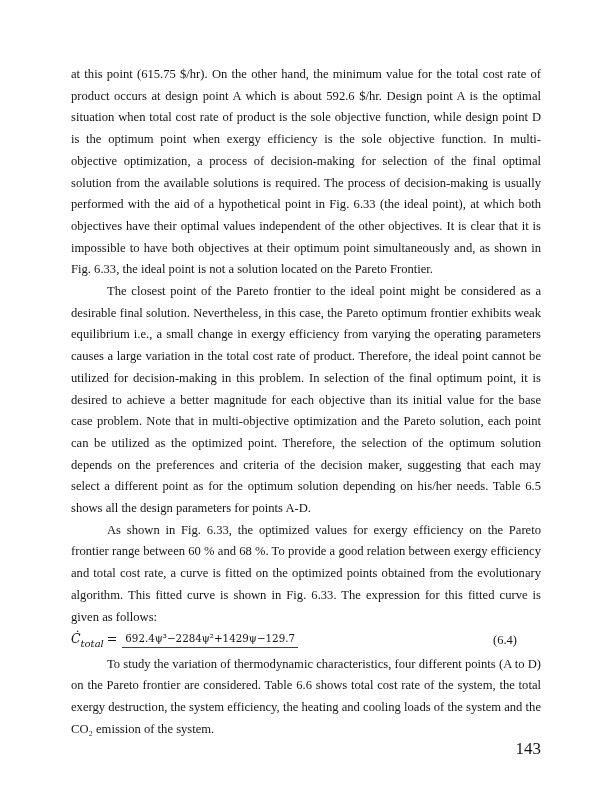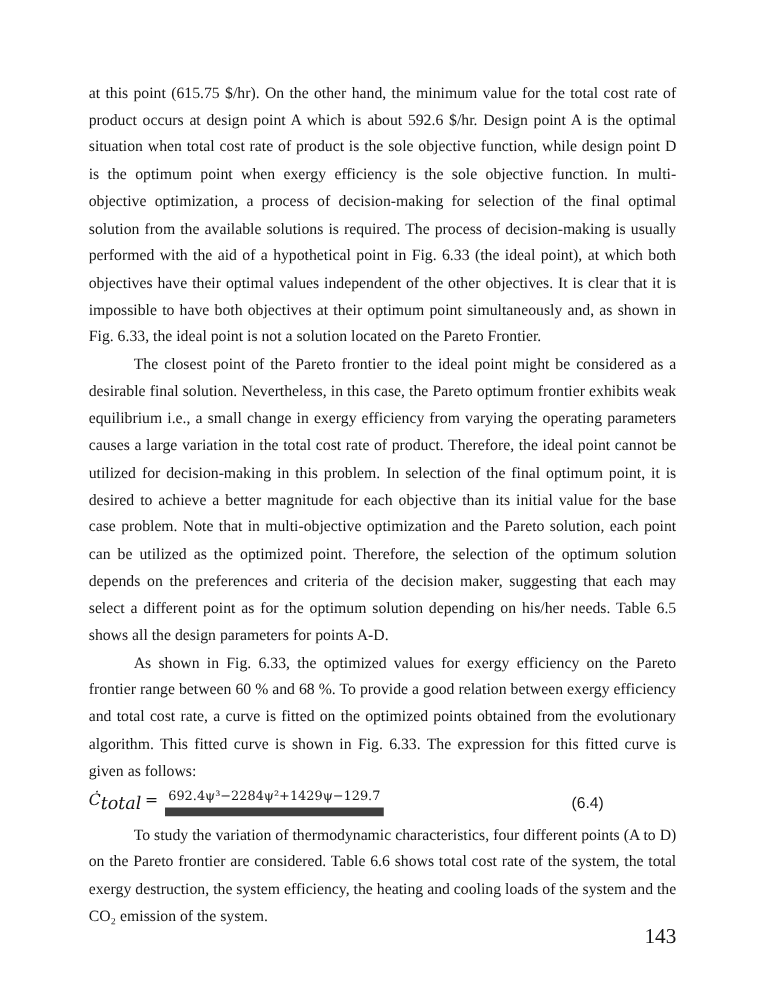--- a/index.html
+++ b/index.html
@@ -30,39 +30,39 @@
     align-items: center;
     margin: 3px 0 5px 0;
     font-family: "DejaVu Serif", serif;
   }
   .lhs {
     font-size: 12.5px;
     margin-right: 5px;
     white-space: nowrap;
   }
   .lhs .sym { font-style: italic; }
-  .lhs sub { font-size: 14px; font-style: italic; }
+  .lhs sub { font-size: 10px; font-style: italic; }
   .lhs .eq { font-style: normal; margin-left: 3px; }
   .fraction {
     display: inline-flex;
     flex-direction: column;
     text-align: center;
     font-size: 10.3px;
     line-height: 1.3;
   }
   .fraction .num {
-    border-bottom: 7px solid #404040;
+    border-bottom: 1px solid #404040;
     padding: 0 3px 1px 3px;
   }
   .fraction .den { padding: 1px 3px 0 3px; }
   .eq-number {
     margin-left: auto;
-    margin-right: 58px;
+    margin-right: 24px;
     font-size: 12.5px;
-    font-family: Liberation Sans, sans-serif;
+    font-family: Liberation Serif, serif;
   }
   .page-number {
     position: absolute;
     right: 71px;
     bottom: 33px;
     font-size: 17px;
   }
 </style>
 </head>
 <body>

